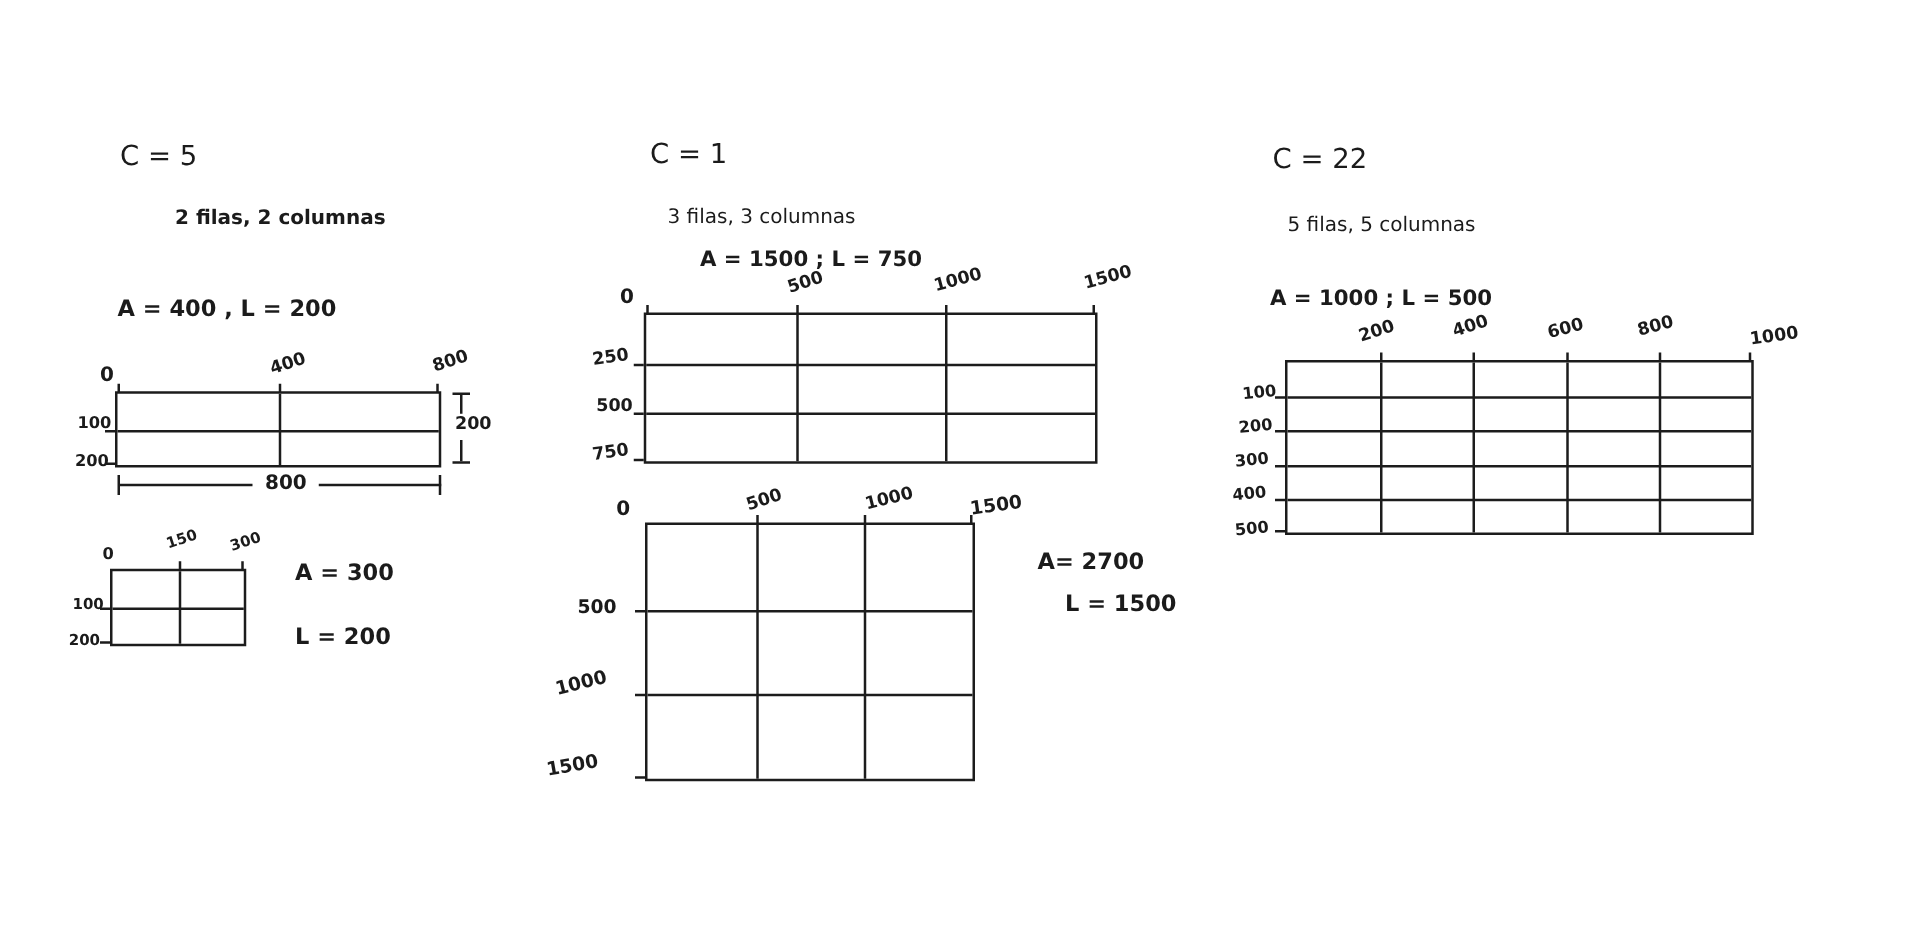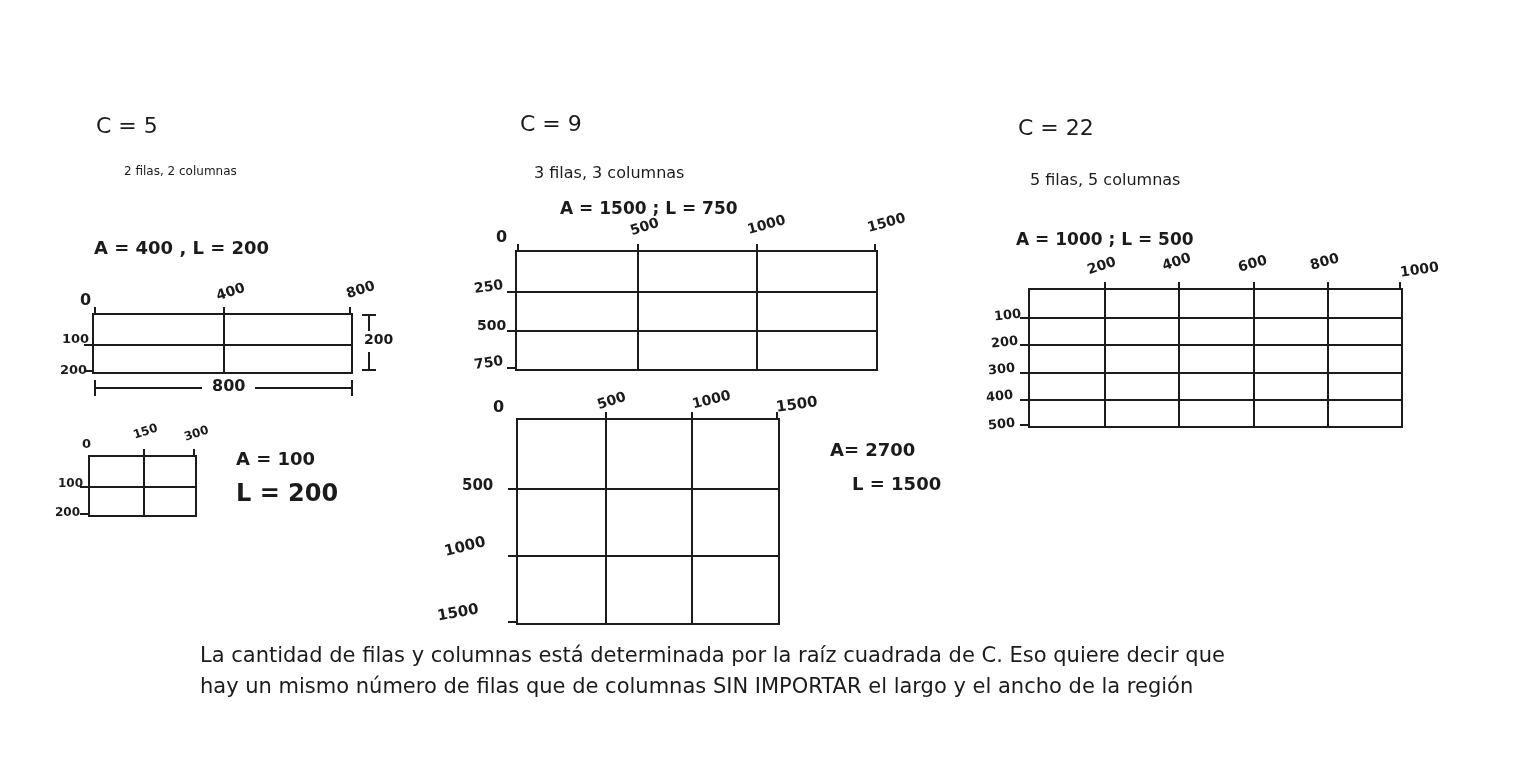--- a/index.html
+++ b/index.html
@@ -29,21 +29,21 @@
   .rot-6  { transform: rotate(-6deg); }
   .dim-label { background: #ffffff; padding: 0 10px; }
 </style>
 </head>
 <body>
 
 <div class="canvas">
 
 
   <div class="lbl" style="left:96px; top:114px; font-size:22px;">C = 5</div>
-  <div class="lbl" style="left:124px; top:165px; font-size:12px;">2 filas, 2 columnas</div>
+  <div class="lbl" style="left:140px; top:165px; font-size:16px;font-weight:bold;">2 filas, 2 columnas</div>
   <div class="lbl bold" style="left:94px; top:238px; font-size:18px;">A = 400 ,   L = 200</div>
 
   <div class="grid" style="left:92px; top:313px; width:261px; height:61px;">
     <div class="vline" style="left:50%;"></div>
     <div class="hline" style="top:50%;"></div>
     <div class="tick-top" style="left:0;"></div>
     <div class="tick-top" style="left:50%;"></div>
     <div class="tick-top" style="right:0;"></div>
     <div class="tick-left" style="top:50%;"></div>
     <div class="tick-left" style="bottom:0;"></div>
@@ -71,24 +71,24 @@
     <div class="tick-top" style="left:50%;"></div>
     <div class="tick-top" style="right:0;"></div>
     <div class="tick-left" style="top:50%;"></div>
     <div class="tick-left" style="bottom:0;"></div>
   </div>
   <div class="lbl bold" style="left:82px; top:437px; font-size:13px;">0</div>
   <div class="lbl bold rot-18" style="left:133px; top:425px; font-size:12px;">150</div>
   <div class="lbl bold rot-18" style="left:184px; top:427px; font-size:12px;">300</div>
   <div class="lbl bold" style="left:58px; top:477px; font-size:12px;">100</div>
   <div class="lbl bold" style="left:55px; top:506px; font-size:12px;">200</div>
-  <div class="lbl bold" style="left:236px; top:449px; font-size:18px;">A = 100</div>
-  <div class="lbl bold" style="left:236px; top:480px; font-size:24px;">L = 200</div>
+  <div class="lbl bold" style="left:236px; top:449px; font-size:18px;">A = 300</div>
+  <div class="lbl bold" style="left:236px; top:500px; font-size:18px;">L = 200</div>
 
-  <div class="lbl" style="left:520px; top:112px; font-size:22px;">C = 9</div>
+  <div class="lbl" style="left:520px; top:112px; font-size:22px;">C = 1</div>
   <div class="lbl" style="left:534px; top:164px; font-size:16px;">3 filas, 3 columnas</div>
   <div class="lbl bold" style="left:560px; top:199px; font-size:17px;">A = 1500 ;   L = 750</div>
 
   <div class="grid" style="left:515px; top:250px; width:363px; height:121px;">
     <div class="vline" style="left:33.33%;"></div>
     <div class="vline" style="left:66.66%;"></div>
     <div class="hline" style="top:33.33%;"></div>
     <div class="hline" style="top:66.66%;"></div>
     <div class="tick-top" style="left:0;"></div>
     <div class="tick-top" style="left:33.33%;"></div>
@@ -156,16 +156,14 @@
   <div class="lbl bold rot-18" style="left:1162px; top:254px; font-size:14px;">400</div>
   <div class="lbl bold rot-15" style="left:1238px; top:256px; font-size:14px;">600</div>
   <div class="lbl bold rot-15" style="left:1310px; top:254px; font-size:14px;">800</div>
   <div class="lbl bold rot-8" style="left:1400px; top:262px; font-size:14px;">1000</div>
   <div class="lbl bold rot-6" style="left:994px; top:308px; font-size:13px;">100</div>
   <div class="lbl bold rot-6" style="left:991px; top:335px; font-size:13px;">200</div>
   <div class="lbl bold rot-6" style="left:988px; top:362px; font-size:13px;">300</div>
   <div class="lbl bold rot-6" style="left:986px; top:389px; font-size:13px;">400</div>
   <div class="lbl bold rot-6" style="left:988px; top:417px; font-size:13px;">500</div>
 
-  <div class="lbl" style="left:200px; top:644px; font-size:21px;">La cantidad de filas y columnas está determinada por la raíz cuadrada de C. Eso quiere decir que</div>
-  <div class="lbl" style="left:200px; top:675px; font-size:21px;">hay un mismo número de filas que de columnas SIN IMPORTAR el largo y el ancho de la región</div>
 
 </div>
 
 </body></html>

